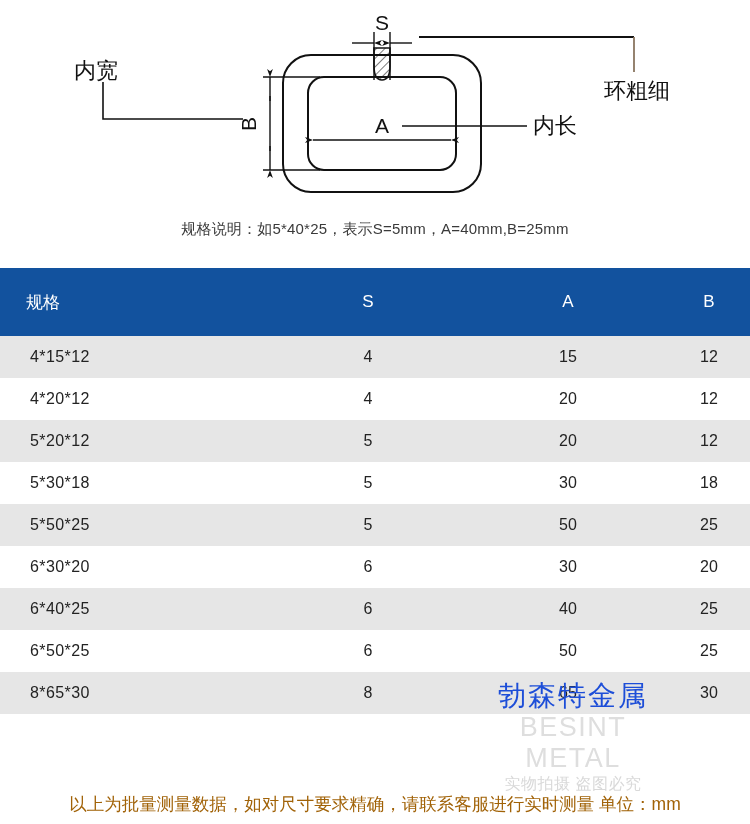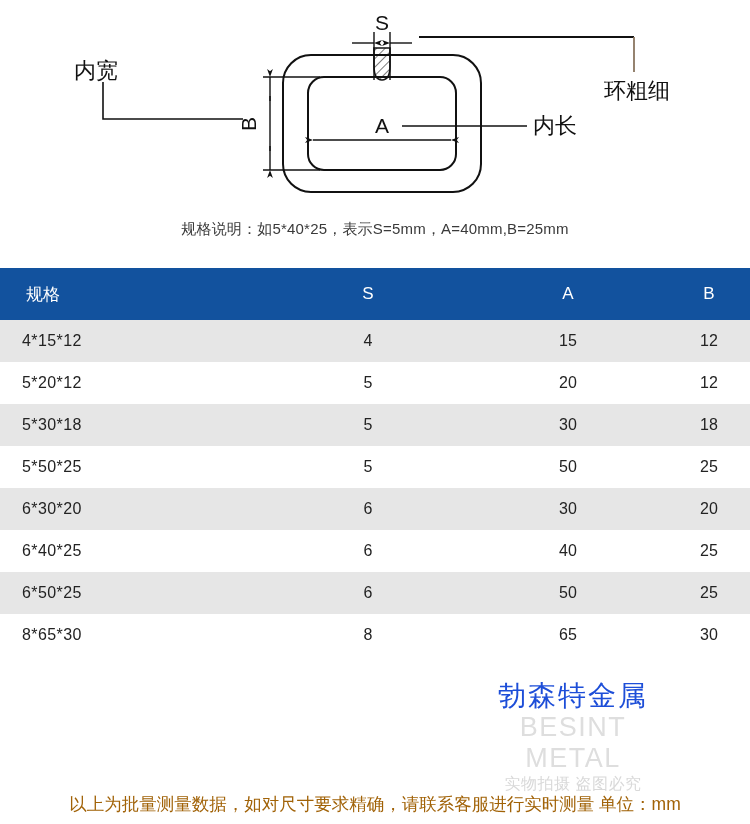--- a/index.html
+++ b/index.html
@@ -56,39 +56,39 @@
   #spec-table col.c-s    { width: 200px; }
   #spec-table col.c-a    { width: 200px; }
   #spec-table col.c-b    { width: 82px;  }
 
   #spec-table thead th {
     background: #12529e;
     color: #ffffff;
     height: 44px;
     font-size: 17px;
     font-weight: normal;
-    padding: 4px;
+    padding: 12px;
     vertical-align: middle;
   }
   #spec-table thead th.h-spec { text-align: left;  padding-left: 26px; }
   #spec-table thead th.h-s    { text-align: center; }
   #spec-table thead th.h-a    { text-align: center; }
   #spec-table thead th.h-b    { text-align: center; }
 
   #spec-table tbody td {
     height: 42px;
     font-size: 16px;
     padding: 0;
     vertical-align: middle;
     color: #232323;
   }
   #spec-table tbody tr:nth-child(odd)  td { background: #e6e6e6; }
   #spec-table tbody tr:nth-child(even) td { background: #ffffff; }
 
-  #spec-table tbody td.v-spec { text-align: left;  padding-left: 22px; letter-spacing: 0.4px; }
+  #spec-table tbody td.v-spec { text-align: left;  padding-left: 30px; letter-spacing: 0.4px; }
   #spec-table tbody td.v-s    { text-align: center; }
   #spec-table tbody td.v-a    { text-align: center; }
   #spec-table tbody td.v-b    { text-align: center; }
 
   
   #watermark {
     position: absolute;
     left: 478px;
     top: 680px;
     width: 190px;
@@ -215,20 +215,26 @@
     </tr>
   </thead>
   <tbody id="table-body">
       <tr>
         <td class="v-spec">4*15*12</td>
         <td class="v-s">4</td>
         <td class="v-a">15</td>
         <td class="v-b">12</td>
       </tr>
       <tr>
+        <td class="v-spec">4*20*12</td>
+        <td class="v-s">4</td>
+        <td class="v-a">20</td>
+        <td class="v-b">12</td>
+      </tr>
+      <tr>
         <td class="v-spec">5*20*12</td>
         <td class="v-s">5</td>
         <td class="v-a">20</td>
         <td class="v-b">12</td>
       </tr>
       <tr>
         <td class="v-spec">5*30*18</td>
         <td class="v-s">5</td>
         <td class="v-a">30</td>
         <td class="v-b">18</td>

